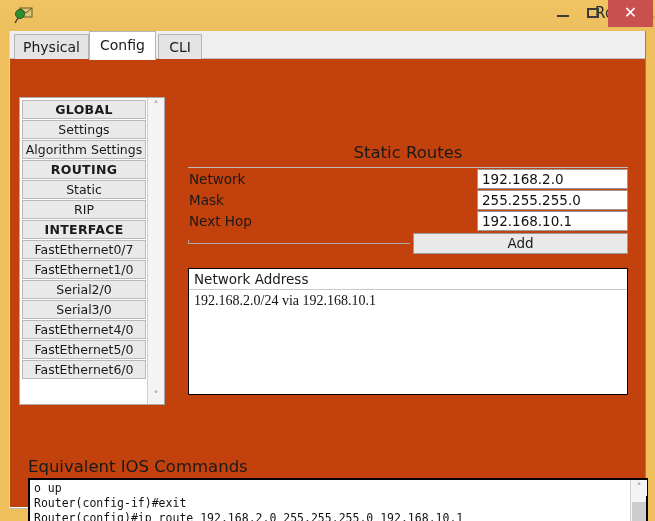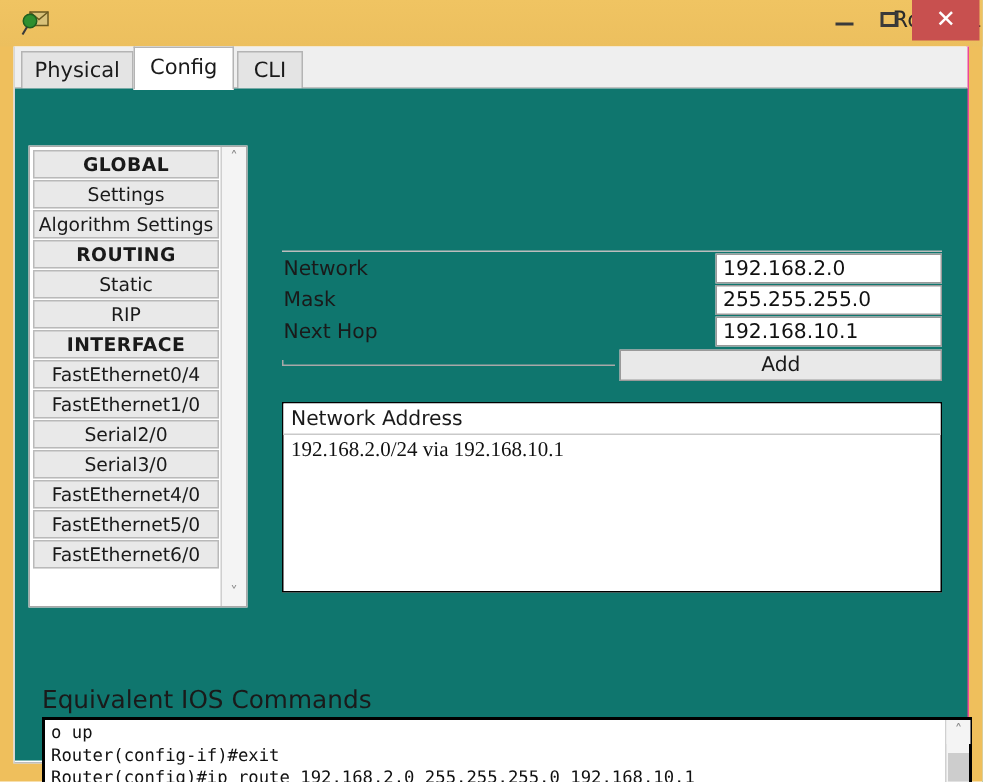--- a/index.html
+++ b/index.html
@@ -122,21 +122,21 @@
   #tab-physical { left: 4px;  width: 75px; }
   #tab-config   { left: 79px; width: 67px; }
   #tab-cli      { left: 148px;width: 44px; }
 
   
   #configbody {
     position: absolute;
     left: 0; top: 28px;
     width: 635px;
     height: 448px;
-    background: #0f766e;
+    background: #c2410c;
   }
 
   
   #treepanel {
     position: absolute;
     left: 9px; top: 38px;
     width: 146px;
     height: 308px;
     background: #ffffff;
     border: 1px solid #a9a9a9;
@@ -392,34 +392,35 @@
 
       <div id="treepanel">
         <div id="treelist">
           <div class="tree-item header">GLOBAL</div>
           <div class="tree-item">Settings</div>
           <div class="tree-item">Algorithm Settings</div>
           <div class="tree-item header">ROUTING</div>
           <div class="tree-item">Static</div>
           <div class="tree-item">RIP</div>
           <div class="tree-item header">INTERFACE</div>
-          <div class="tree-item">FastEthernet0/4</div>
+          <div class="tree-item">FastEthernet0/7</div>
           <div class="tree-item">FastEthernet1/0</div>
           <div class="tree-item">Serial2/0</div>
           <div class="tree-item">Serial3/0</div>
           <div class="tree-item">FastEthernet4/0</div>
           <div class="tree-item">FastEthernet5/0</div>
           <div class="tree-item">FastEthernet6/0</div>
         </div>
         <div id="tree-scroll">
           <div class="sb-arrow" id="tree-sb-up">˄</div>
           <div class="sb-arrow" id="tree-sb-down">˅</div>
         </div>
       </div>
 
+      <div id="routes-title">Static Routes</div>
       <div id="routes-rule"></div>
 
       <div class="field-label" id="lbl-network">Network</div>
       <div class="field-label" id="lbl-mask">Mask</div>
       <div class="field-label" id="lbl-nexthop">Next Hop</div>
 
       <input class="field-input" id="in-network" type="text" value="192.168.2.0" style="">
       <input class="field-input" id="in-mask" type="text" value="255.255.255.0" style="">
       <input class="field-input" id="in-nexthop" type="text" value="192.168.10.1" style="">
 

